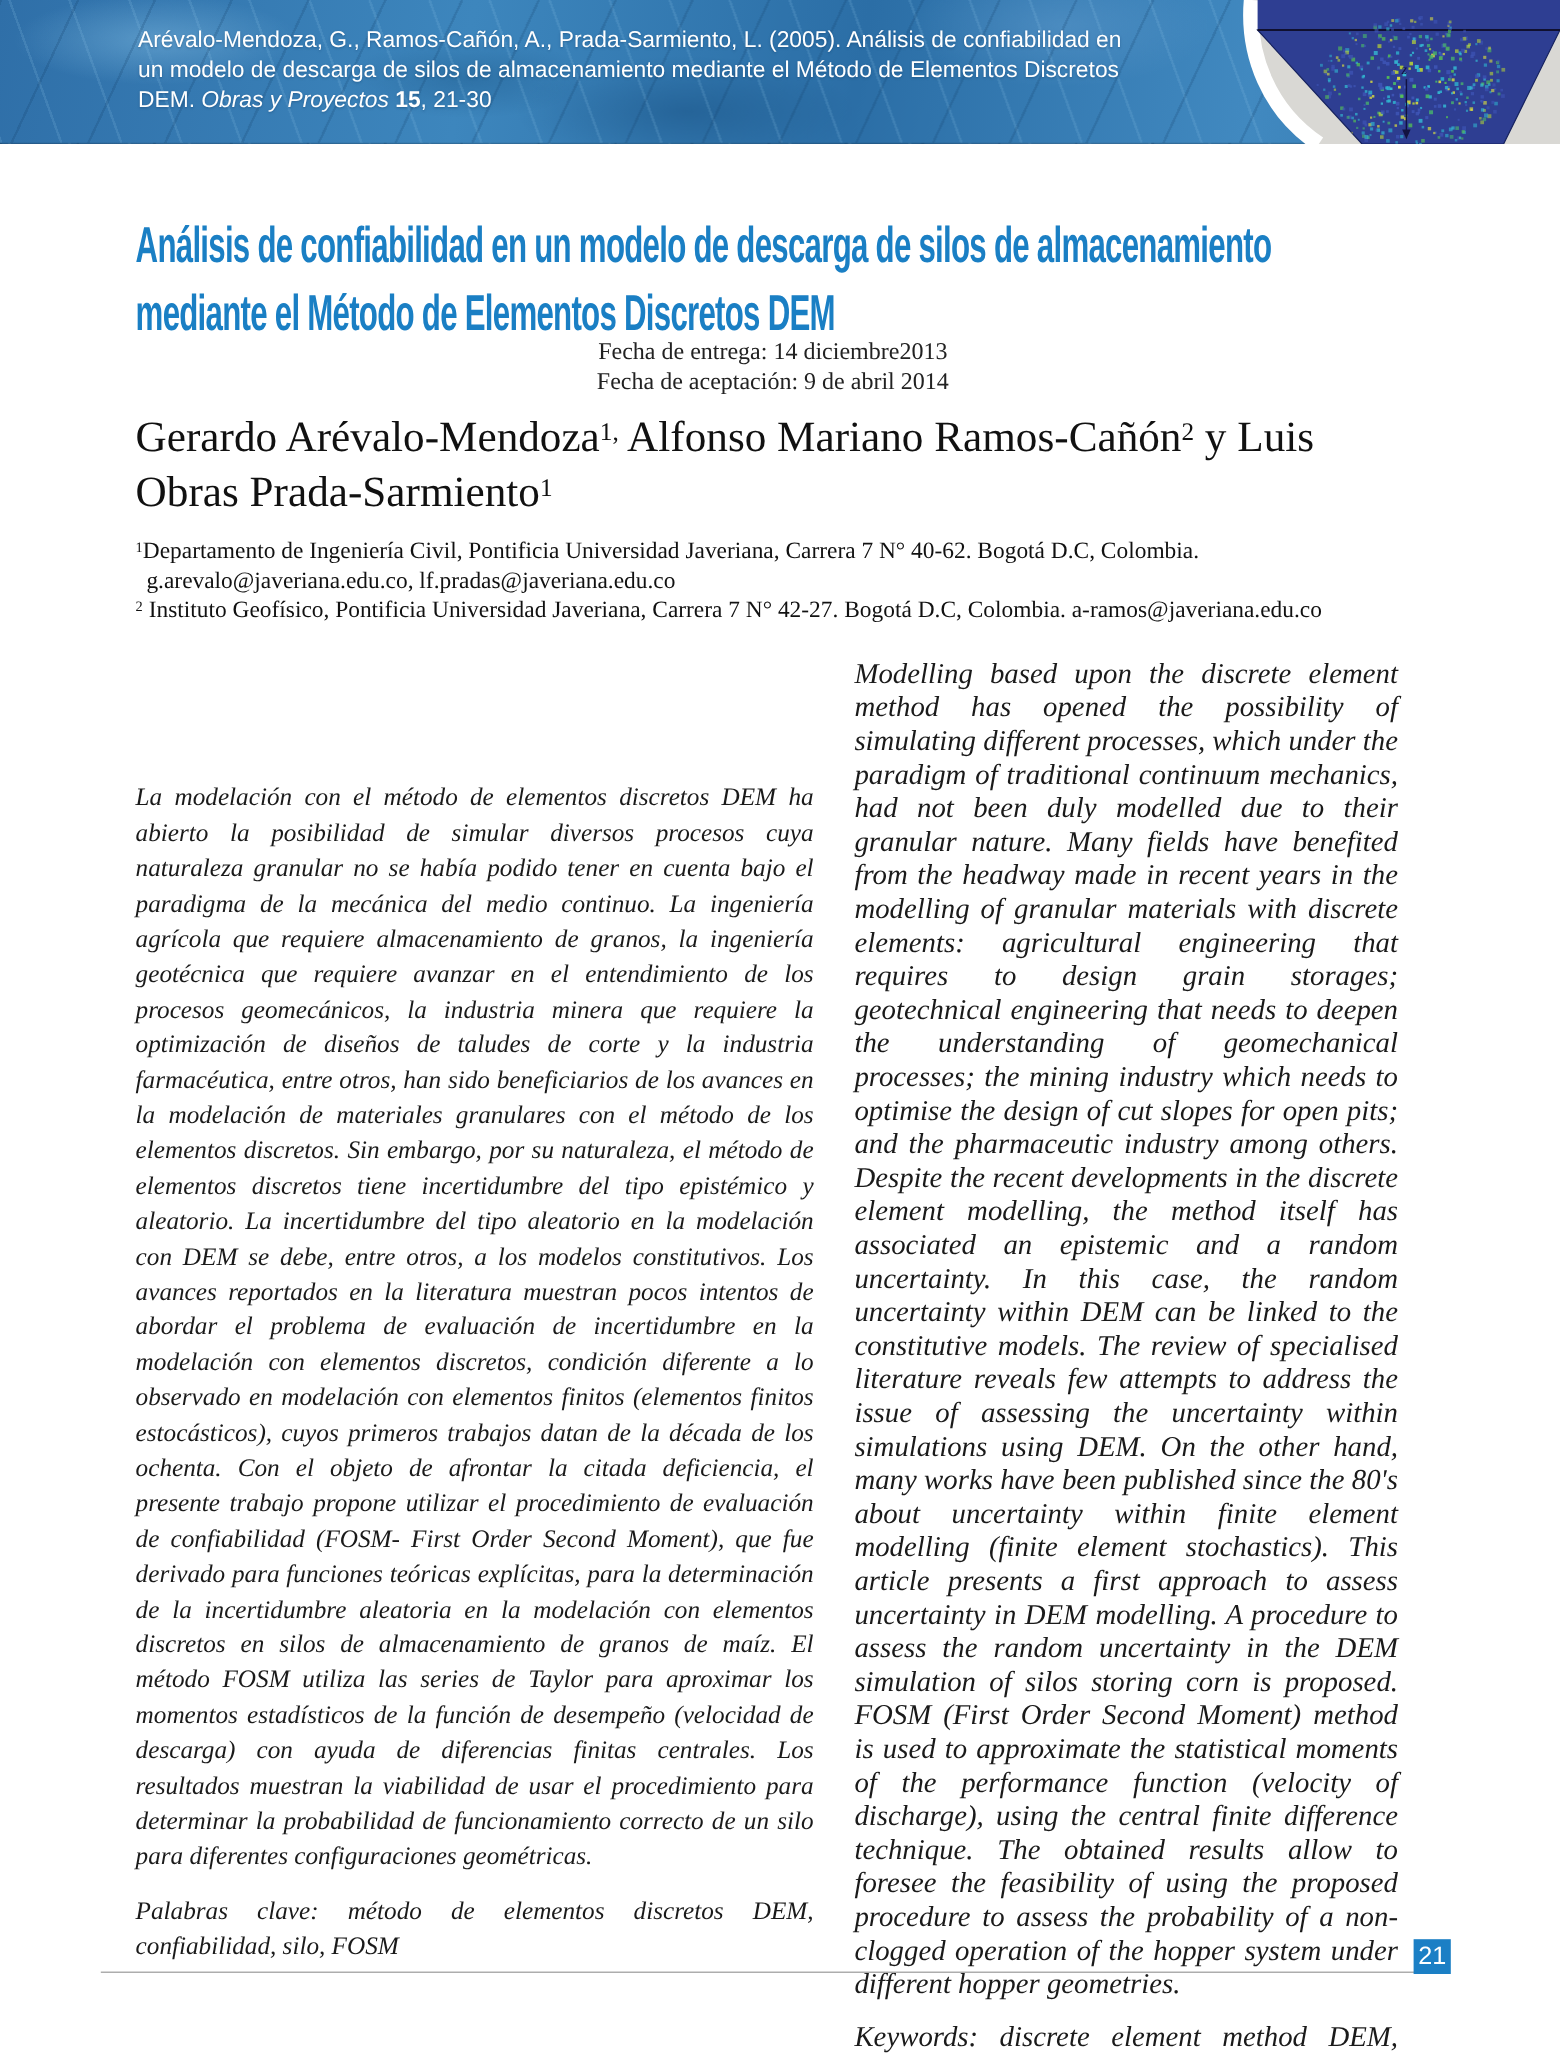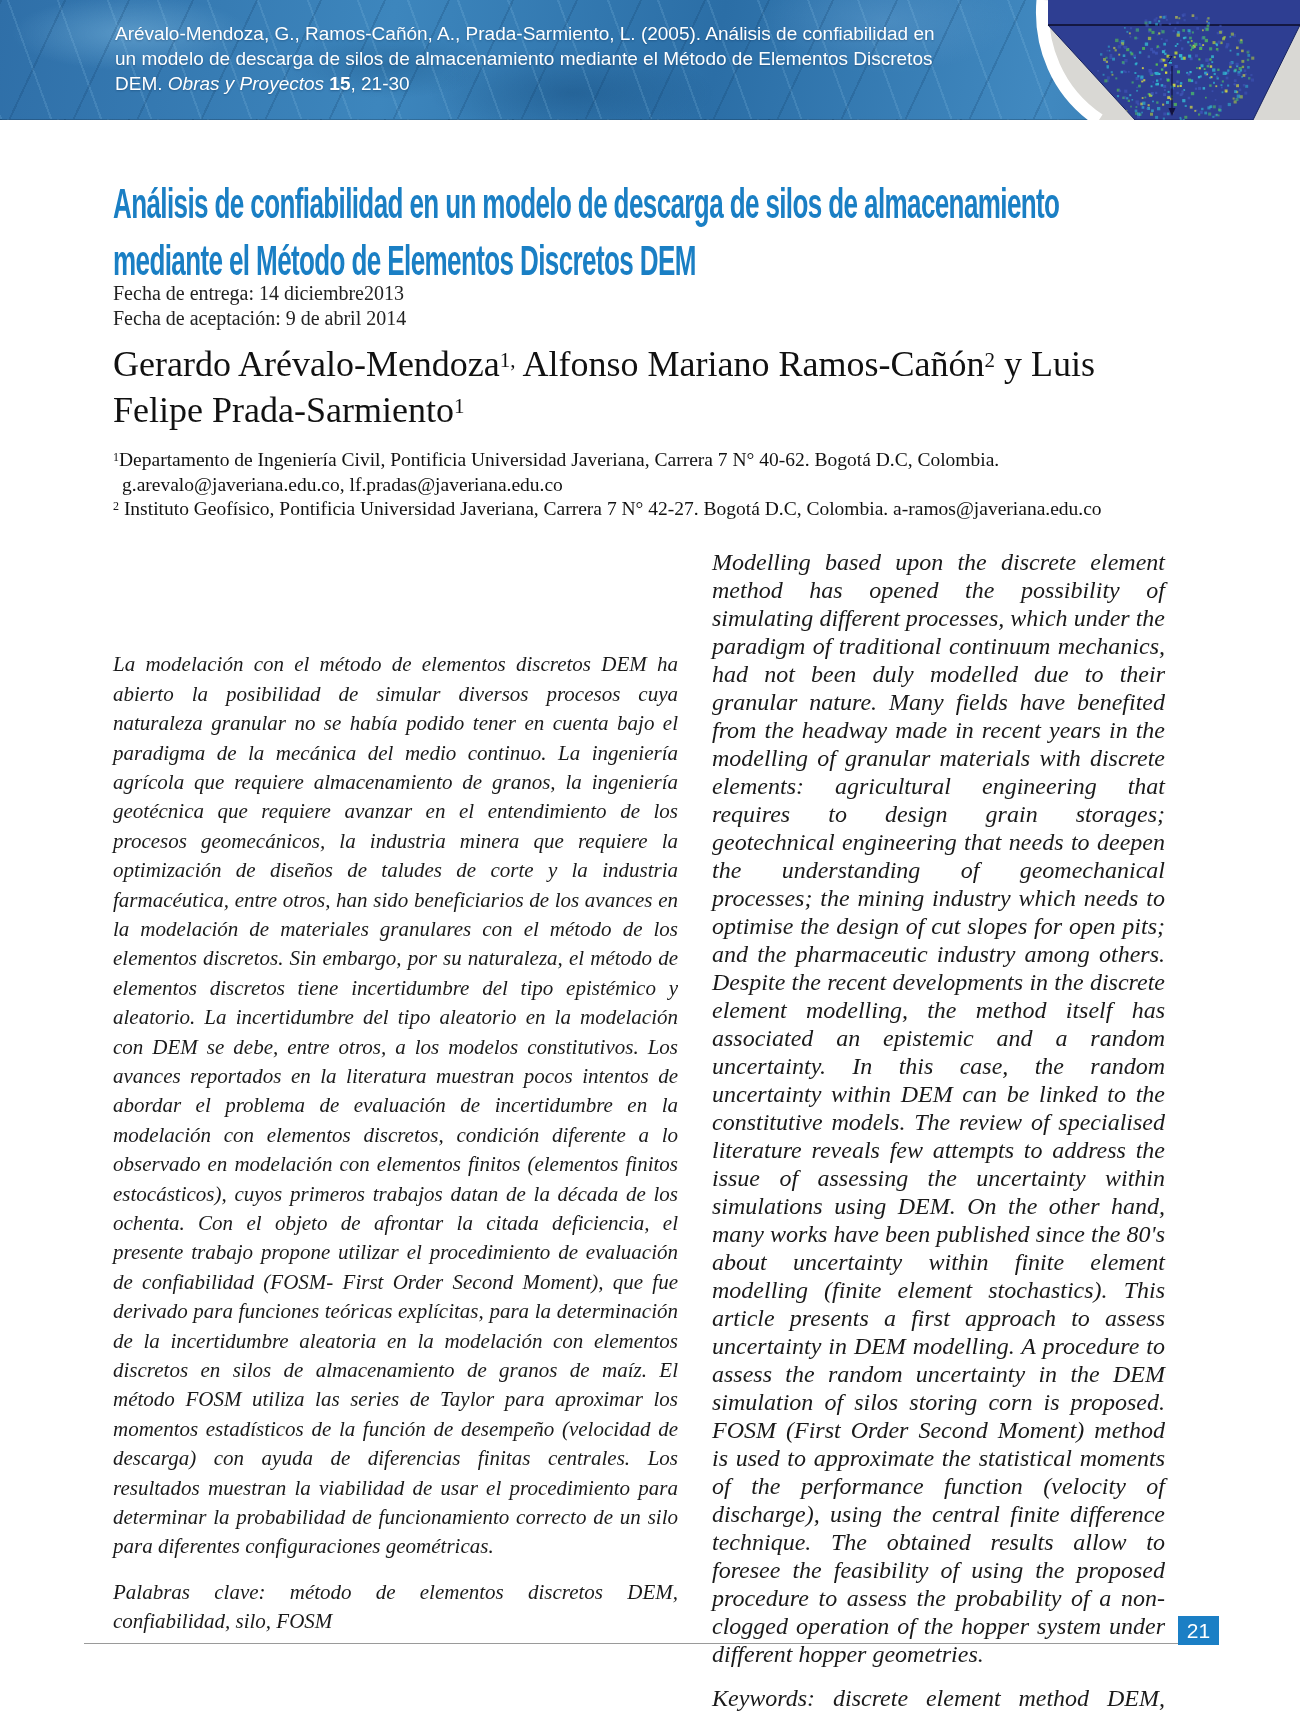--- a/index.html
+++ b/index.html
@@ -31,35 +31,35 @@
   
   .silo-figure{position:absolute;right:0;top:0;width:265px;height:120px;}
   
   .main{position:absolute;left:113px;top:119px;width:1062px;margin-top:36px;}
   .title-es{margin:20px 0 0 0;padding:0;color:#1a7fc4;
     font-family:"Liberation Sans",sans-serif;font-weight:bold;font-size:42px;
     line-height:57px;letter-spacing:-1px;}
   .title-line{white-space:nowrap;transform:scaleX(0.62);transform-origin:0 50%;}
   .title-en{margin:2px 0 0 0;padding:0;color:#9b9b9b;font-weight:normal;
     font-family:"Liberation Serif",serif;font-size:28px;line-height:32px;}
-  .dates{margin-top:-8px;text-align:left;font-size:20px;line-height:25px;color:#222;}
+  .dates{margin-top:-8px;text-align:center;font-size:20px;line-height:25px;color:#222;}
   .authors{margin-top:10px;font-size:36px;line-height:46px;color:#111;}
   .authors sup{font-size:21px;line-height:0;vertical-align:9px;}
   .affiliations{margin-top:15px;font-size:19.5px;line-height:24.5px;color:#111;}
   .affiliations sup{font-size:12px;line-height:0;vertical-align:5px;}
   .aff-cont{padding-left:9px;}
   .columns{margin-top:26px;display:flex;gap:34px;align-items:center;}
   .col{font-style:italic;text-align:justify;}
   .col-es{width:565px;font-size:21px;line-height:29.4px;}
   .col-en{width:453px;font-size:24px;line-height:28px;}
   .kw{margin-top:16px;}
   
   .foot-rule{position:absolute;left:84px;top:1643px;width:1124px;height:0;
     border-top:1.5px solid #9a9a9a;}
-  .page-badge{position:absolute;left:1178px;top:1616px;width:41px;height:29px;
+  .page-badge{position:absolute;left:1178px;top:1616px;width:31px;height:29px;
     background:#1b7fc5;color:#ffffff;font-family:"Liberation Sans",sans-serif;
     font-size:21px;display:flex;align-items:center;justify-content:center;}
 </style>
 </head>
 <body>
 
 <header class="banner">
   <div class="banner-citation">
     <div>Arévalo-Mendoza, G., Ramos-Cañón, A., Prada-Sarmiento, L. (2005). Análisis de confiabilidad en</div>
     <div>un modelo de descarga de silos de almacenamiento mediante el Método de Elementos Discretos</div>
@@ -517,21 +517,21 @@
   </h1>
 
 
   <div class="dates">
     <div>Fecha de entrega: 14 diciembre2013</div>
     <div>Fecha de aceptación: 9 de abril 2014</div>
   </div>
 
   <div class="authors">
     <div><span>Gerardo Arévalo-Mendoza</span><sup>1,</sup><span> Alfonso Mariano Ramos-Cañón</span><sup>2</sup><span> y Luis</span></div>
-    <div><span>Felipe Prada-Sarmiento</span><sup>1</sup></div>
+    <div><span>Obras Prada-Sarmiento</span><sup>1</sup></div>
   </div>
 
   <div class="affiliations">
     <div><sup>1</sup><span>Departamento de Ingeniería Civil, Pontificia Universidad Javeriana, Carrera 7 N° 40-62. Bogotá D.C, Colombia.</span></div>
     <div class="aff-cont">g.arevalo@javeriana.edu.co, lf.pradas@javeriana.edu.co</div>
     <div><sup>2</sup> <span>Instituto Geofísico, Pontificia Universidad Javeriana, Carrera 7 N° 42-27. Bogotá D.C, Colombia. a-ramos@javeriana.edu.co</span></div>
   </div>
 
   <div class="columns">
     <div class="col col-es">

